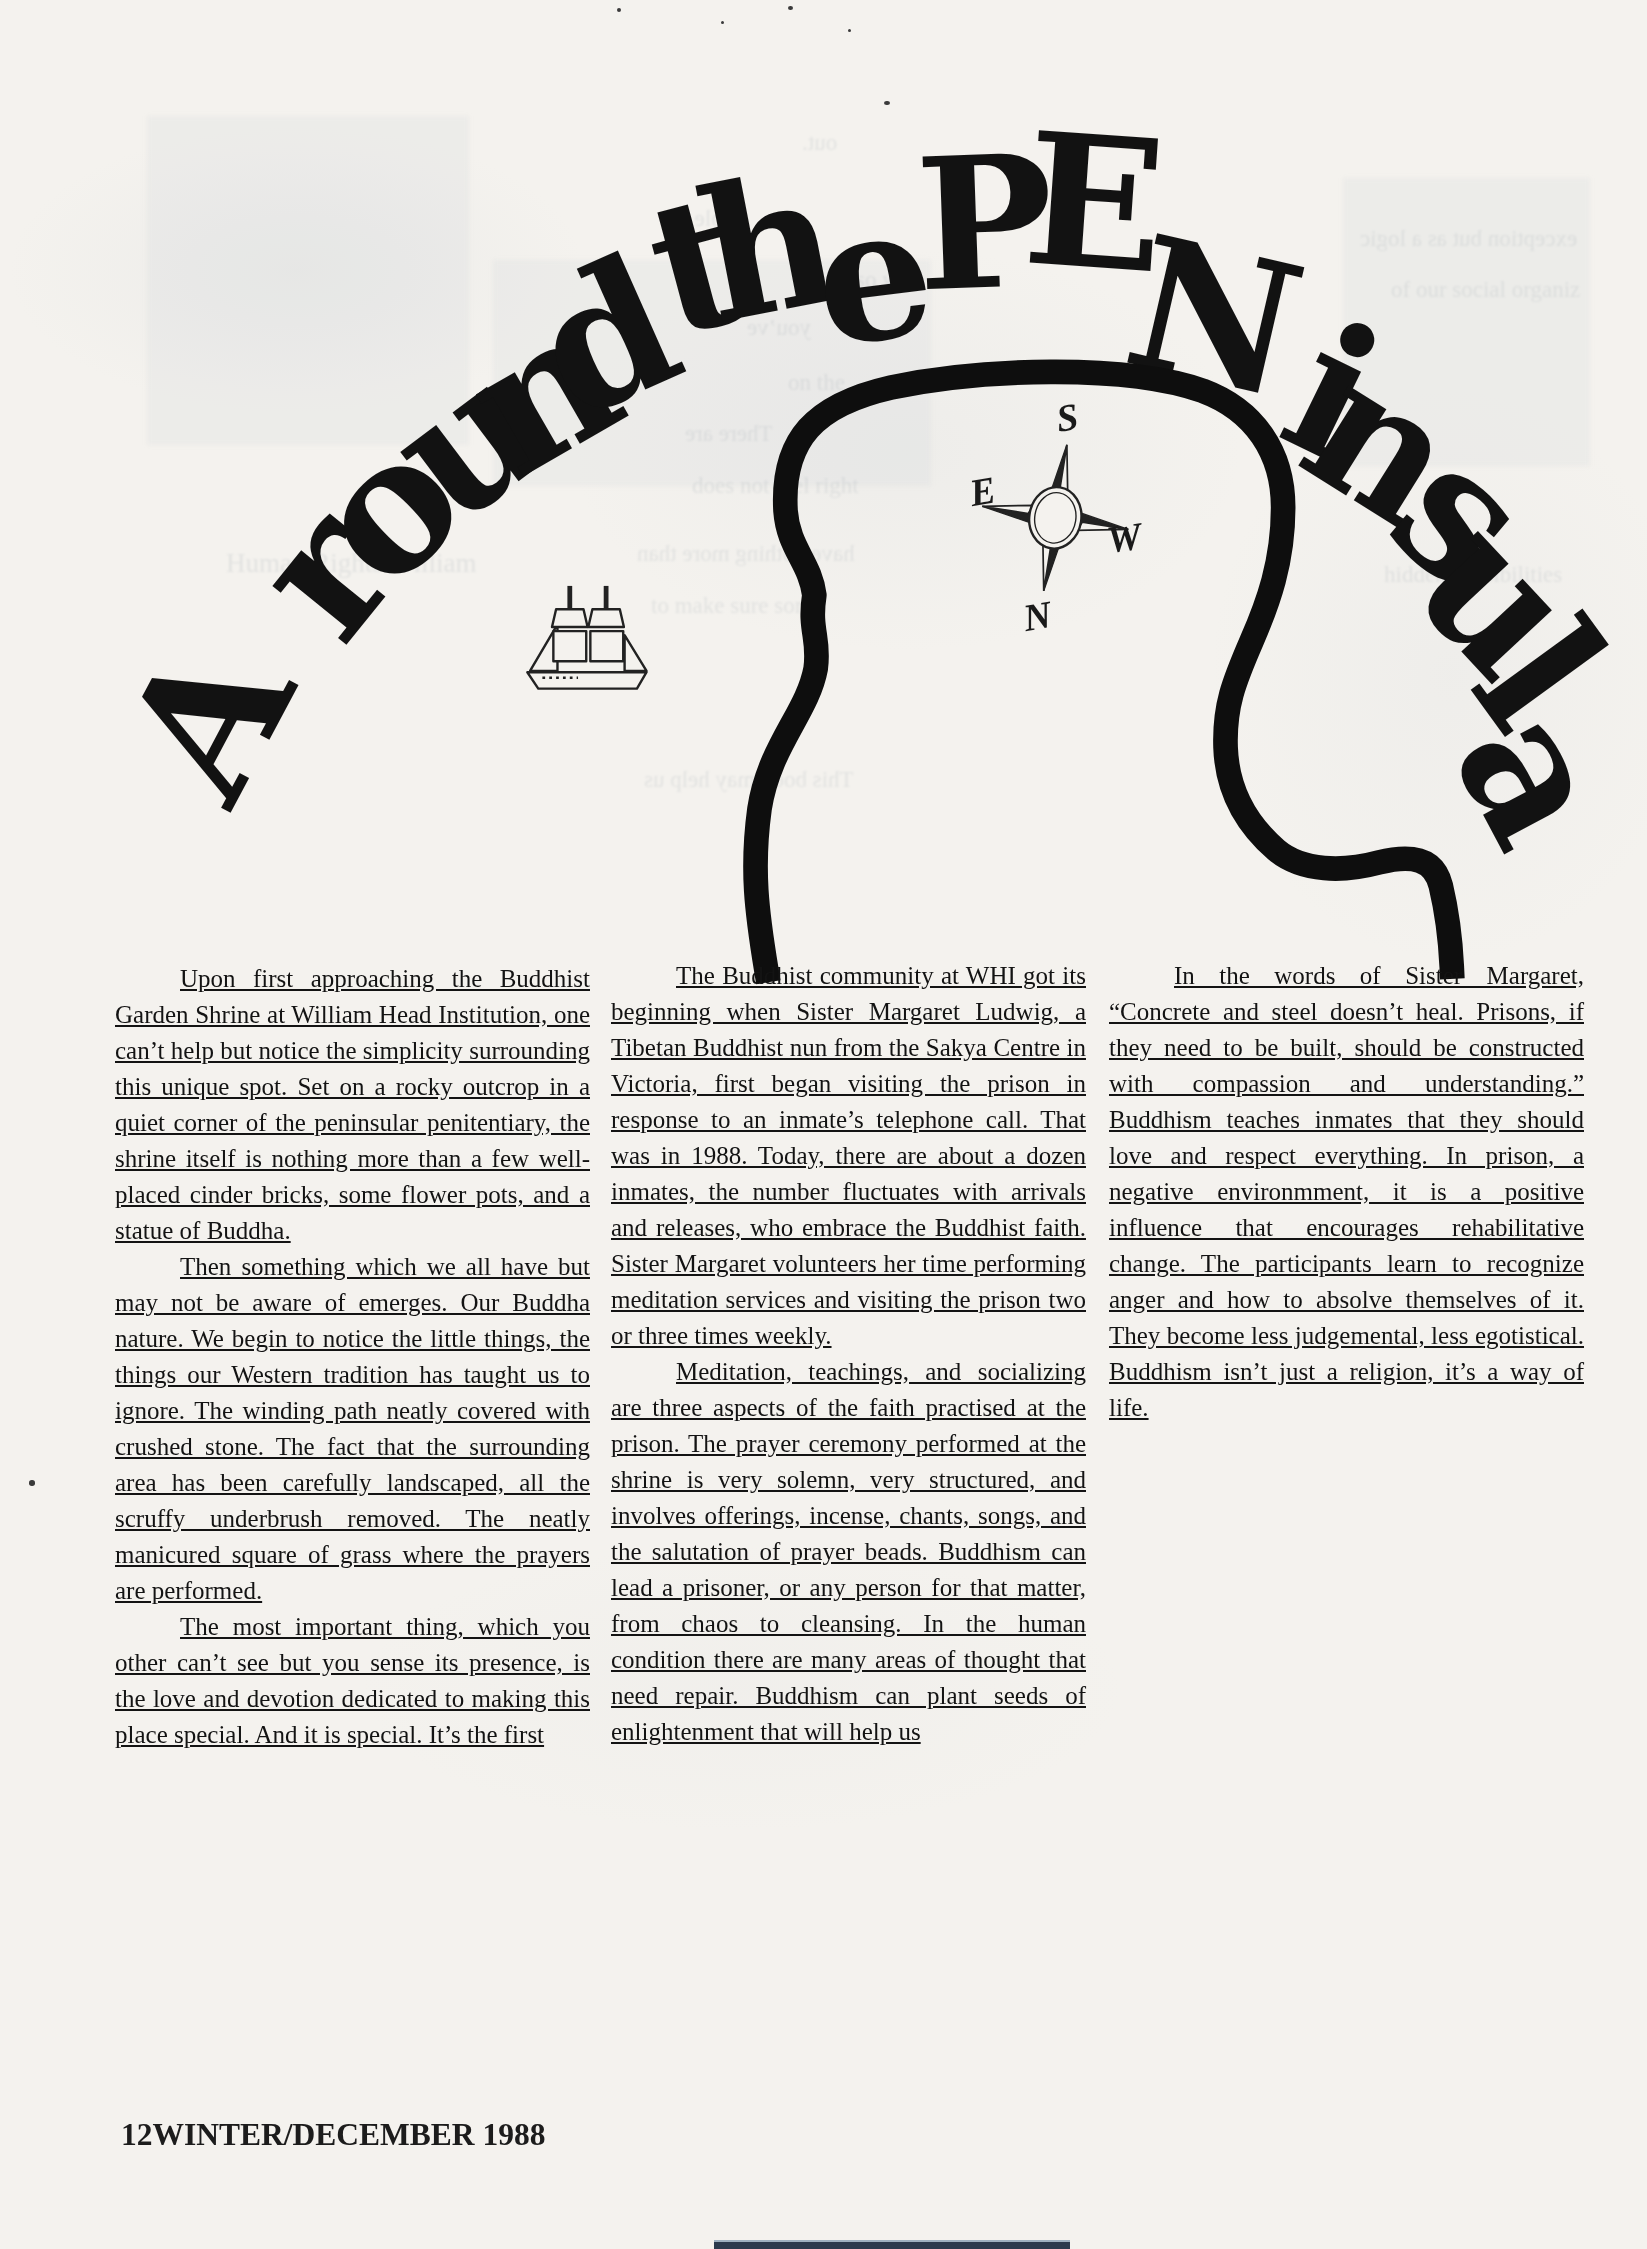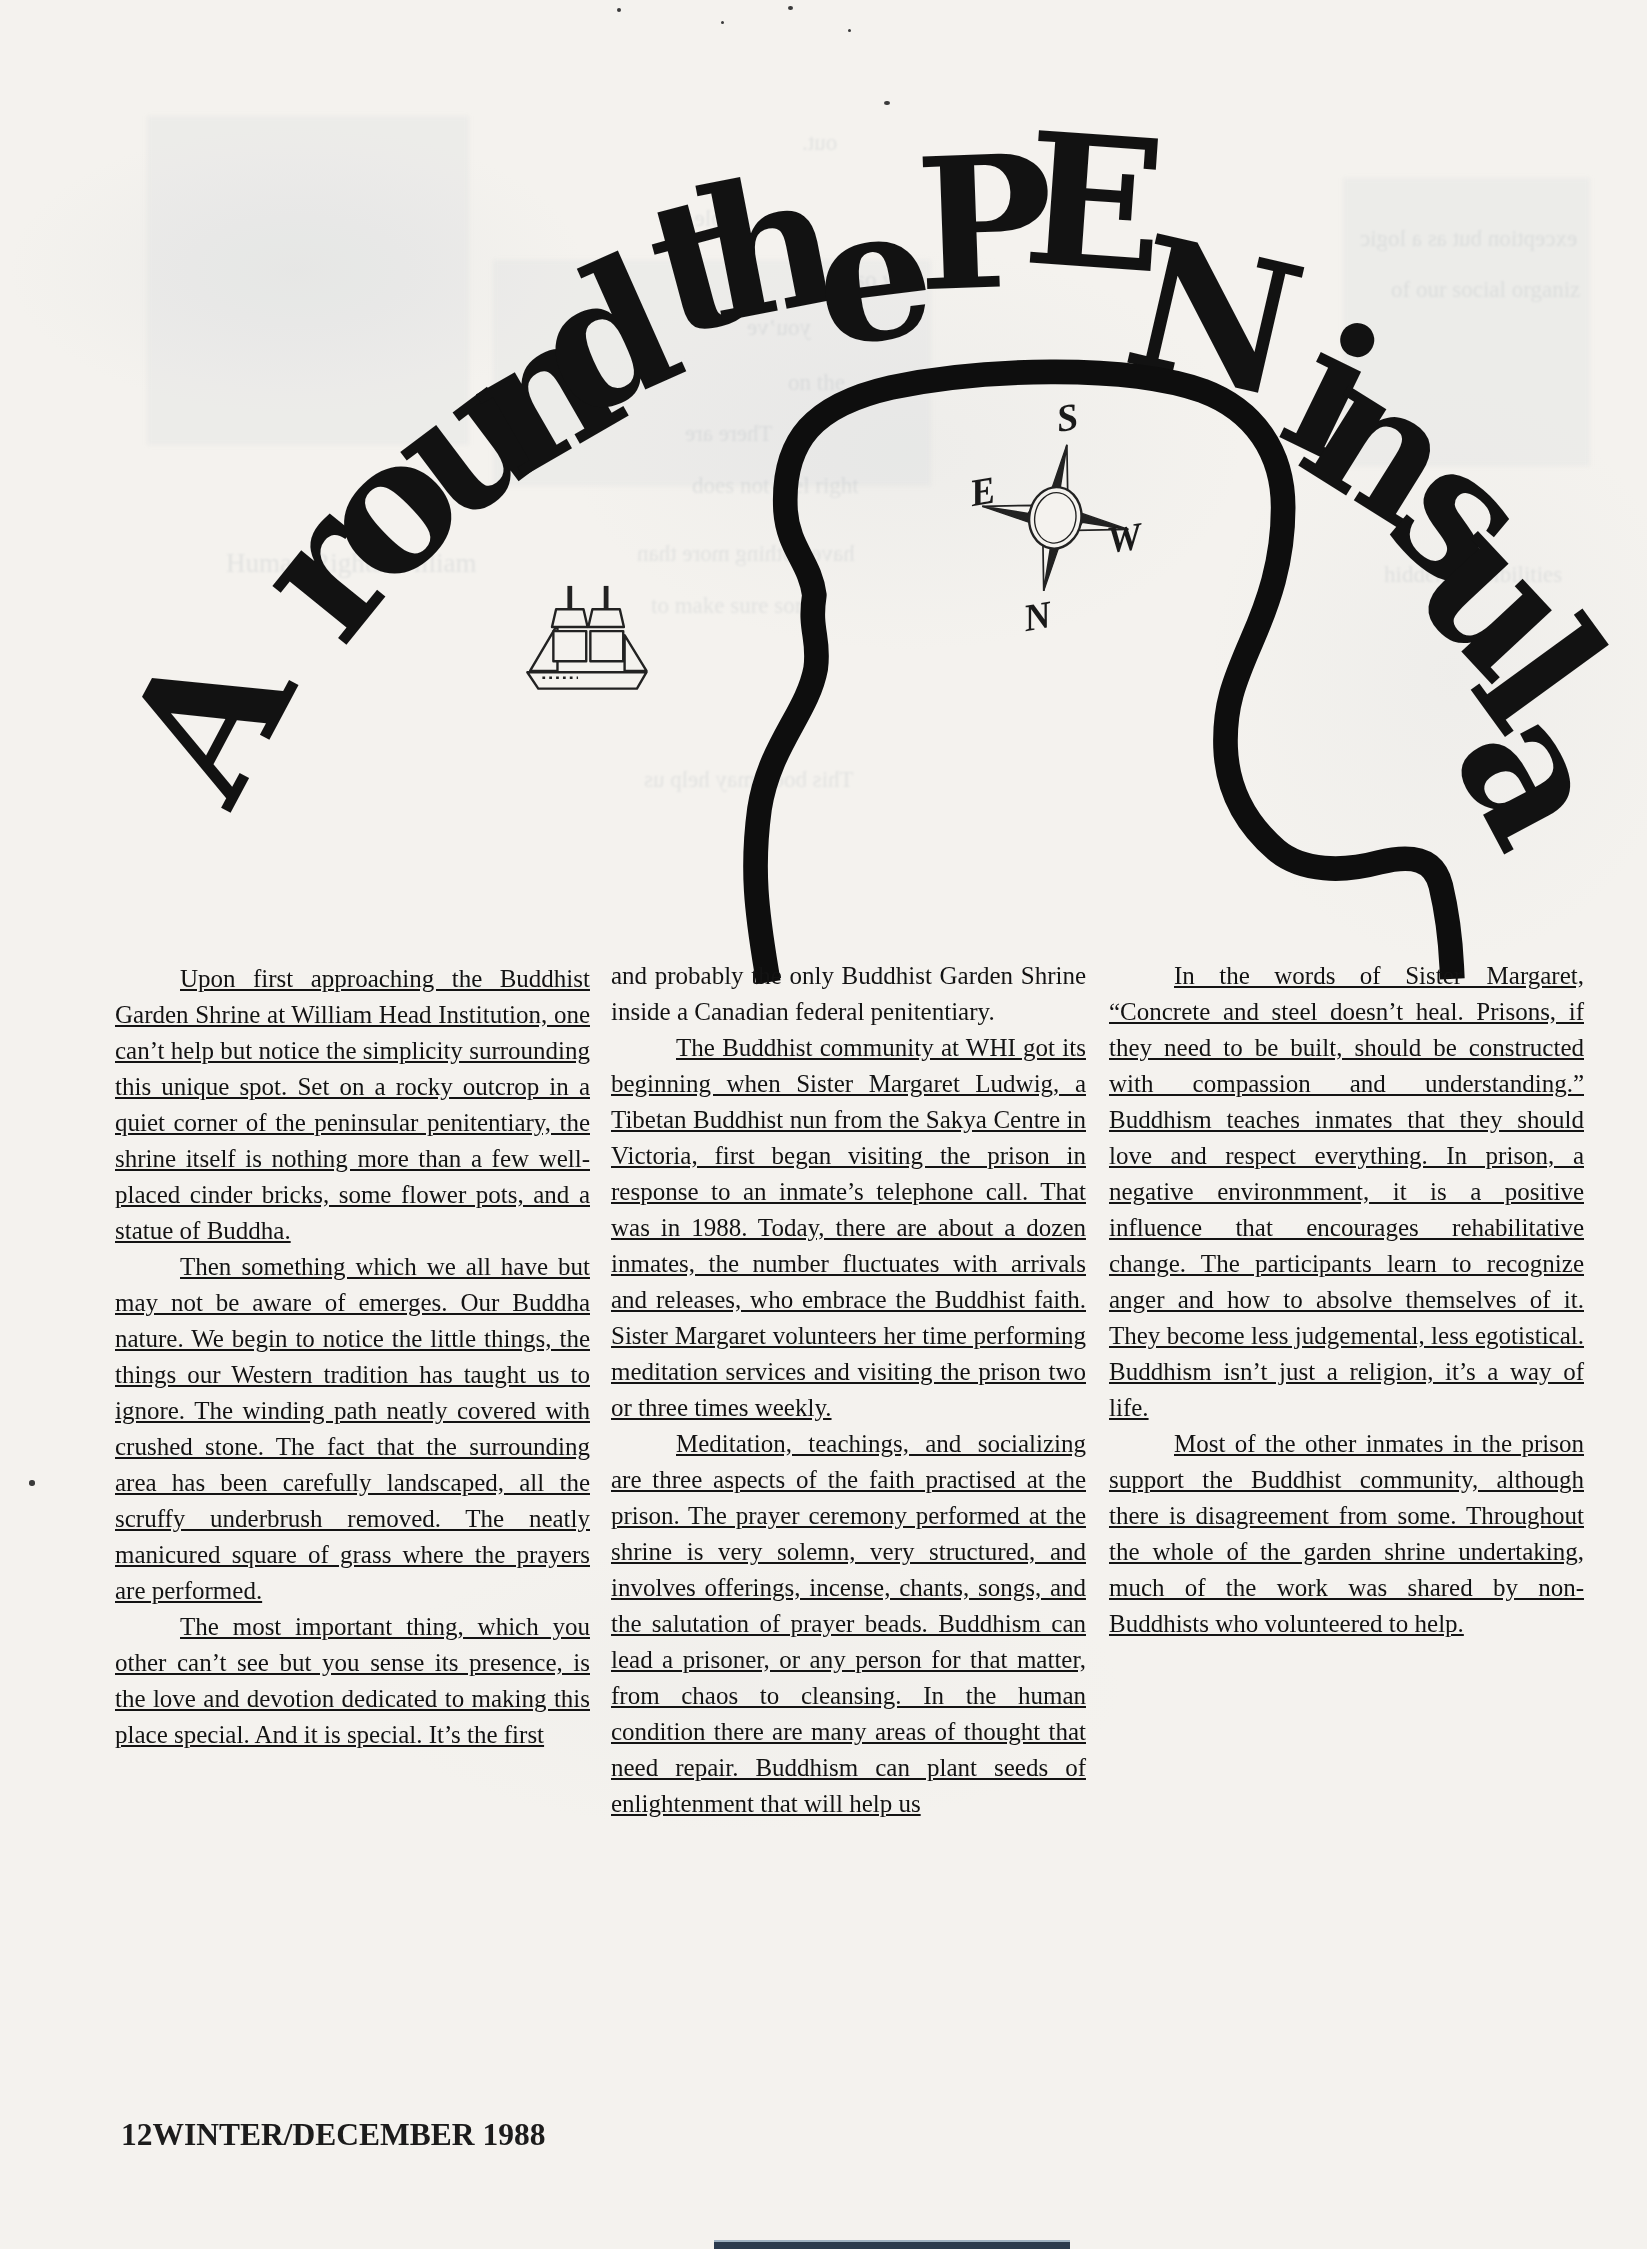--- a/index.html
+++ b/index.html
@@ -200,28 +200,26 @@
     </g>
   </svg>
 
   <div class="col" style="left:115px;top:961px;">
     <p class="indent">Upon first approaching the Buddhist Garden Shrine at William Head Institution, one can’t help but notice the simplicity surrounding this unique spot.  Set on a rocky outcrop in a quiet corner of the peninsular penitentiary, the shrine itself is nothing more than a few well-placed cinder bricks, some flower pots, and a statue of Buddha.</p>
     <p class="indent">Then something which we all have but may not be aware of emerges.  Our Buddha nature.  We begin to notice the little things, the things our Western tradition has taught us to ignore.  The winding path neatly covered with crushed stone.  The fact that the surrounding area has been carefully landscaped, all the scruffy underbrush removed.  The neatly manicured square of grass where the prayers are performed.</p>
     <p class="indent">The most important thing, which you other can’t see but you sense its presence, is the love and devotion dedicated to making this place special.  And it is special.  It’s the first</p>
   </div>
 
   <div class="col" style="left:611px;top:958px;">
-    <p>and probably the only Buddhist Garden Shrine inside a Canadian federal penitentiary.</p>
     <p class="indent">The Buddhist community at WHI got its beginning when Sister Margaret Ludwig, a Tibetan Buddhist nun from the Sakya Centre in Victoria, first began visiting the prison in response to an inmate’s telephone call.  That was in 1988.  Today, there are about a dozen inmates, the number fluctuates with arrivals and releases, who embrace the Buddhist faith.  Sister Margaret volunteers her time performing meditation services and visiting the prison two or three times weekly.</p>
     <p class="indent">Meditation, teachings, and socializing are three aspects of the faith practised at the prison.  The prayer ceremony performed at the shrine is very solemn, very structured, and involves offerings, incense, chants, songs, and the salutation of prayer beads.  Buddhism can lead a prisoner, or any person for that matter, from chaos to cleansing.  In the human condition there are many areas of thought that need repair.  Buddhism can plant seeds of enlightenment that will help us</p>
   </div>
 
   <div class="col" style="left:1109px;top:958px;">
     <p class="indent">In the words of Sister Margaret, “Concrete and steel doesn’t heal.  Prisons, if they need to be built, should be constructed with compassion and understanding.”  Buddhism teaches inmates that they should love and respect everything.  In prison, a negative environmment, it is a positive influence that encourages rehabilitative change.  The participants learn to recognize anger and how to absolve themselves of it.  They become less judgemental, less egotistical.  Buddhism isn’t just a religion, it’s  a way of life.</p>
-    <p class="indent">Most of the other inmates in the prison support the Buddhist community, although there is disagreement from some.  Throughout the whole of the garden shrine undertaking, much of the work was shared by non-Buddhists who volunteered to help.</p>
   </div>
 
   <div class="footer">
     <span>12</span>
     <span>WINTER/DECEMBER 1988</span>
   </div>
 
   <div class="bottom-strip"></div>
 
 </div>

